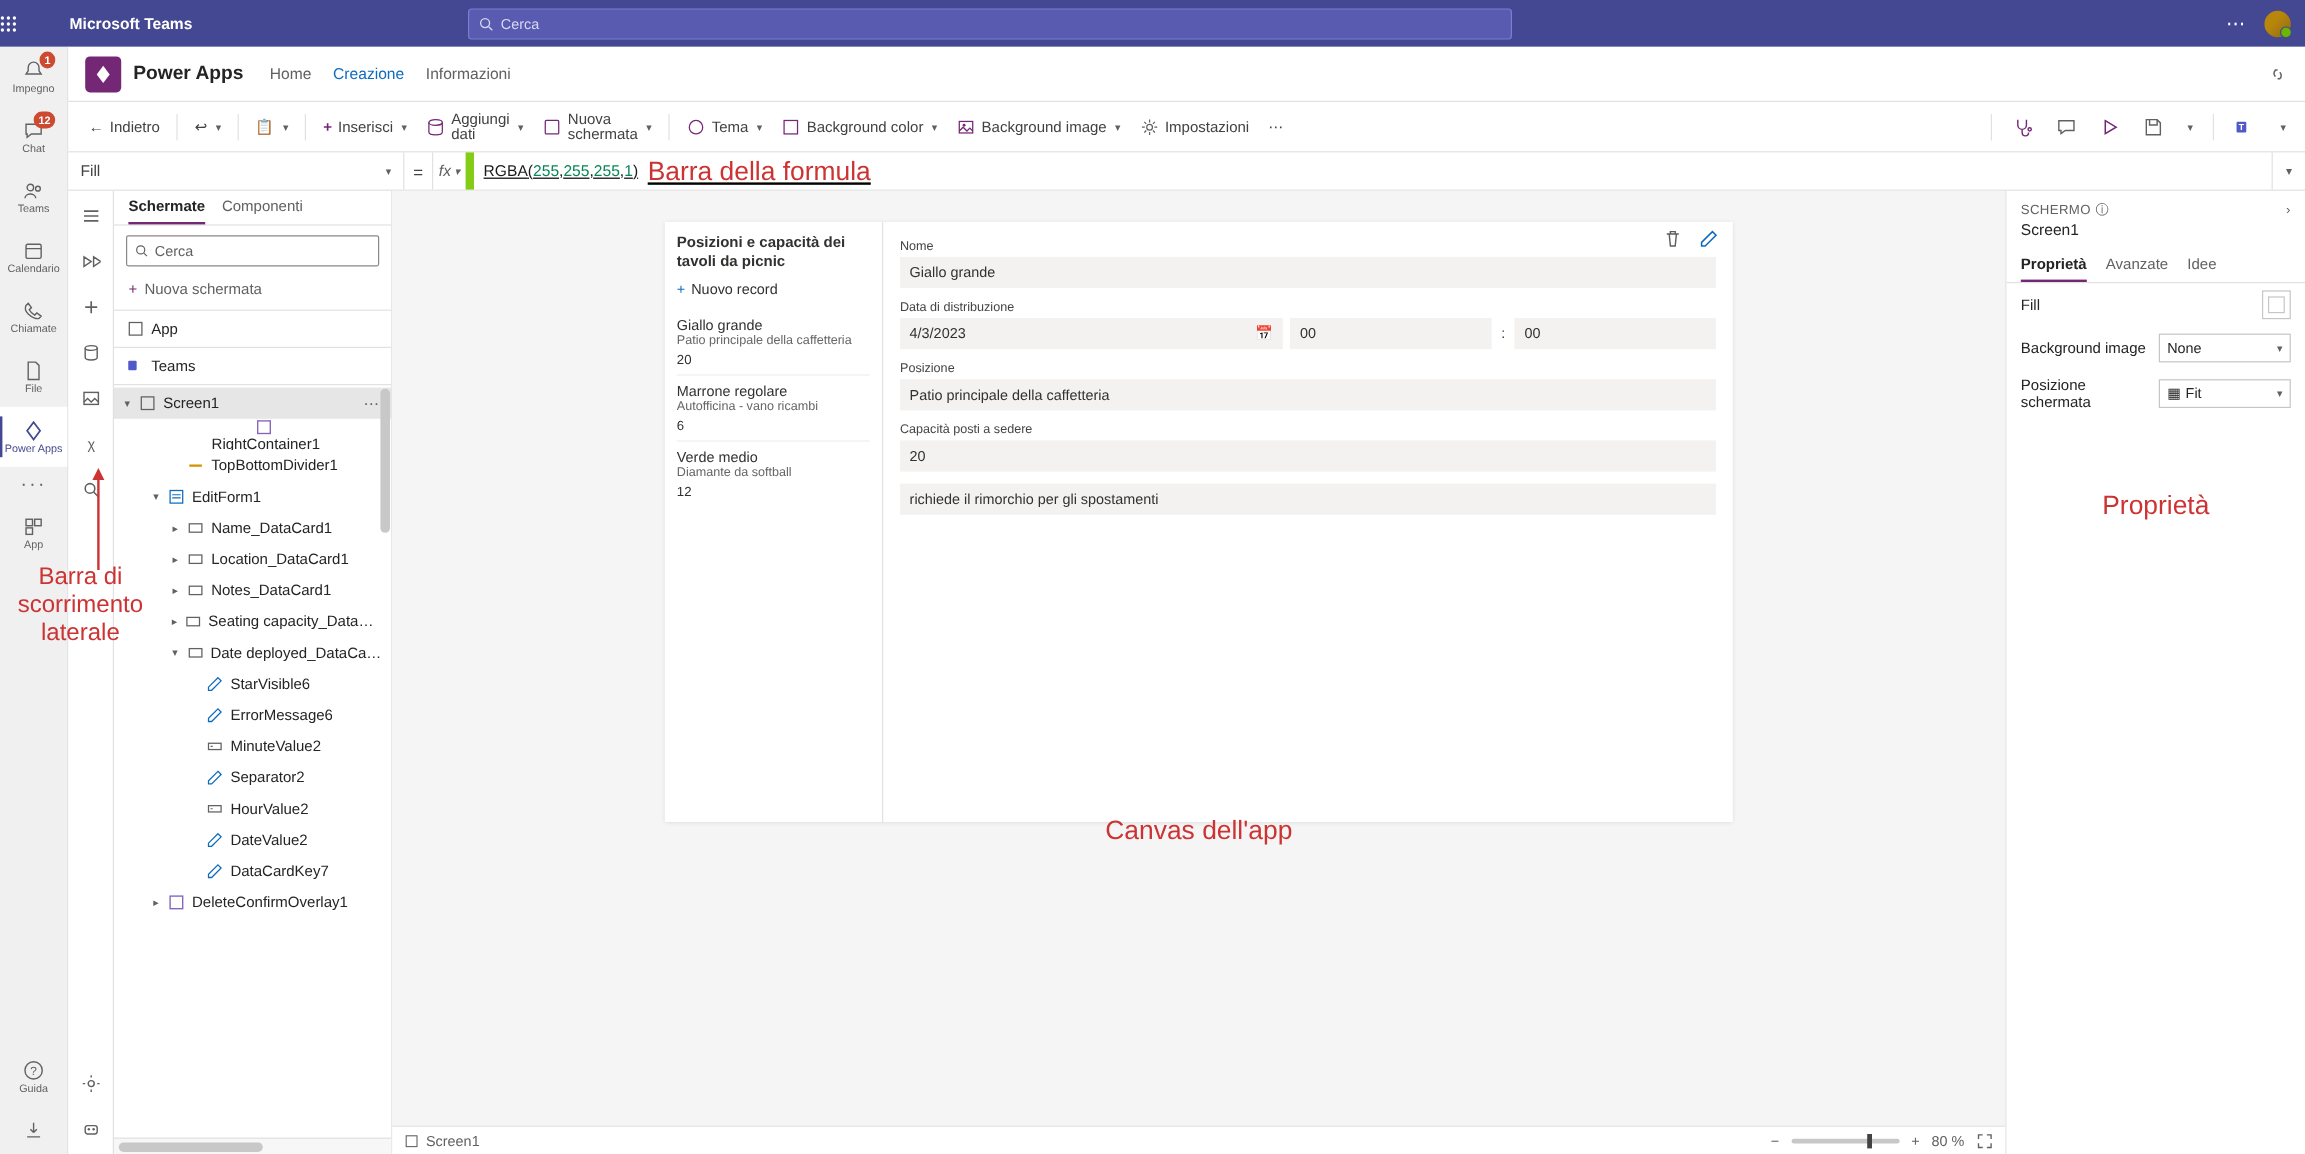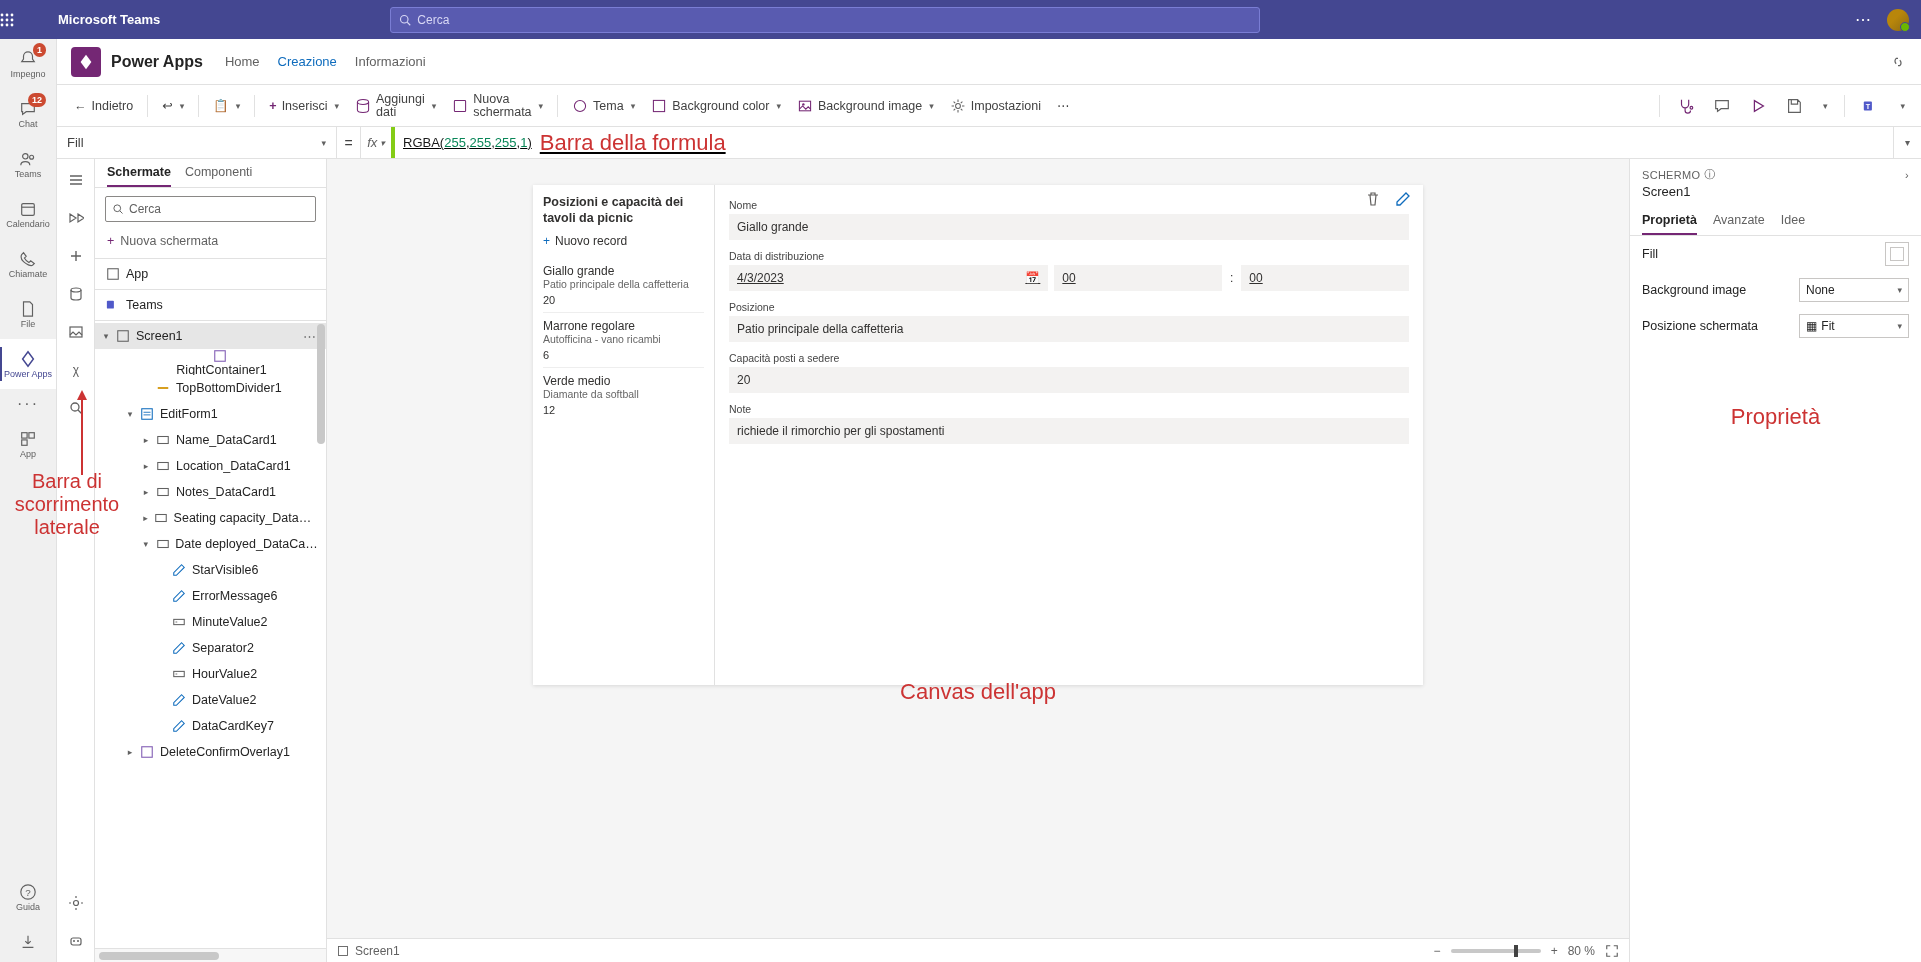--- a/index.html
+++ b/index.html
@@ -40,21 +40,21 @@
 .rbtn { display: flex; align-items: center; gap: 5px; padding: 5px 7px; border-radius: 3px; cursor: pointer; white-space: nowrap; }
 .rsep { width:1px; height:22px; background:#e1e1e1; margin:0 5px; }
 .chev { font-size: 9px; color:#616161; margin-left:2px; }
 .ribbon-right{margin-left:auto;display:flex;gap:6px;align-items:center;}
 .ribbon-right .rbtn{padding:5px 6px;}
 
 
 .formula-row { height: 32px; border-bottom: 1px solid #e1e1e1; display: flex; align-items: stretch; }
 .prop-sel { width: 280px; border-right: 1px solid #e1e1e1; display:flex;align-items:center;padding:0 10px;font-size:13px;justify-content:space-between;color:#424242; }
 .eq { width: 24px; display:flex;align-items:center;justify-content:center;font-size:14px;color:#424242;border-right:1px solid #e1e1e1;}
-.fx { width: 34px; display:flex;align-items:center;justify-content:center;font-style:italic;font-size:13px;color:#616161;border-right:4px solid #84cc16;}
+.fx { width: 34px; display:flex;align-items:center;justify-content:center;font-style:italic;font-size:13px;color:#616161;border-right:7px solid #84cc16;}
 .formula { flex:1; display:flex;align-items:center;padding:0 8px;font-family:Consolas,monospace;font-size:13px;position:relative;text-decoration:underline; }
 .formula .fn{color:#1a1a1a;}
 .formula .num{color:#098658;}
 .formula .pn{color:#1a1a1a;}
 .formula-label{color:#cc3333;font-size:22px;margin-left:8px;}
 .formula-expand{width:28px;border-left:1px solid #e1e1e1;display:flex;align-items:center;justify-content:center;color:#616161;font-size:10px;}
 
 
 .body-row { flex:1; display:flex; min-height:0; }
 
@@ -97,33 +97,33 @@
 .ac-item .t{font-size:12px;}
 .ac-item .s{font-size:10.5px;color:#666;}
 .ac-item .n{font-size:11px;margin-top:4px;}
 .ac-right{flex:1;padding:8px 14px 16px;position:relative;}
 .ac-toolbar{position:absolute;right:12px;top:6px;display:flex;gap:14px;color:#605e5c;}
 .ac-toolbar span{cursor:pointer;}
 .fld{margin:6px 0 10px;}
 .fld label{font-size:10.5px;color:#444;display:block;margin-bottom:3px;}
 .fld .val{background:#f3f2f1;padding:5px 8px;font-size:12px;min-height:26px;display:flex;align-items:center;}
 .fld-row{display:flex;gap:6px;}
-.fld-row .val{flex:1;text-decoration:underline;}
+.fld-row .val{flex:1;}
 .fld-row .val.date{justify-content:space-between;}
 .fld-row .colon{display:flex;align-items:center;padding:0 2px;}
 
 .canvas-annot{position:absolute;color:#cc3333;font-size:22px;pointer-events:none;}
 
 .canvas-status{height:24px;border-top:1px solid #e1e1e1;background:#fff;display:flex;align-items:center;padding:0 10px;font-size:12px;color:#616161;}
 .canvas-status .right{margin-left:auto;display:flex;align-items:center;gap:10px;}
 .zoom-track{width:90px;height:4px;background:#c8c8c8;position:relative;border-radius:2px;}
 .zoom-track .zt{position:absolute;left:70%;top:-4px;width:4px;height:12px;background:#424242;}
 
 
-.props{width:292px;border-left:1px solid #e1e1e1;display:flex;flex-direction:column;font-size:12.5px;color:#242424;}
+.props{width:250px;border-left:1px solid #e1e1e1;display:flex;flex-direction:column;font-size:12.5px;color:#242424;}
 .props-head{padding:8px 12px 2px;display:flex;align-items:center;color:#616161;font-size:11px;letter-spacing:.3px;}
 .props-head .exp{margin-left:auto;color:#616161;}
 .props-name{padding:0 12px 8px;font-size:13px;}
 .props-tabs{display:flex;gap:16px;padding:0 12px;border-bottom:1px solid #e1e1e1;}
 .props-tab{padding:6px 0;color:#616161;cursor:pointer;}
 .props-tab.active{color:#242424;border-bottom:2px solid #742774;font-weight:600;}
 .prop-row{display:flex;align-items:center;padding:6px 12px;gap:8px;}
 .prop-row .pl{flex:1;color:#242424;}
 .prop-row .pv{width:110px;border:1px solid #c8c6c4;height:24px;display:flex;align-items:center;padding:0 6px;font-size:12px;background:#fff;}
 .prop-row .pv.color{width:24px;justify-content:center;padding:0;}
@@ -749,21 +749,20 @@
             </div>
             <div class="fld">
                 <label>Posizione</label>
                 <div class="val">Patio principale della caffetteria</div>
               </div>
             <div class="fld">
                 <label>Capacità posti a sedere</label>
                 <div class="val">20</div>
               </div>
             <div class="fld">
-                <label>Note</label>
                 <div class="val">richiede il rimorchio per gli spostamenti</div>
               </div>
           </div>
         </div>
       </div>
       <div class="canvas-annot" style="left:50%;top:520px;transform:translateX(-50%);">Canvas dell'app</div>
       <div class="canvas-status">
         <span style="margin-right:6px;">
             <svg width="12" height="12" viewBox="0 0 16 16">
               <rect x="2" y="2" width="12" height="12" fill="none" stroke="#616161" stroke-width="1.2"></rect>

